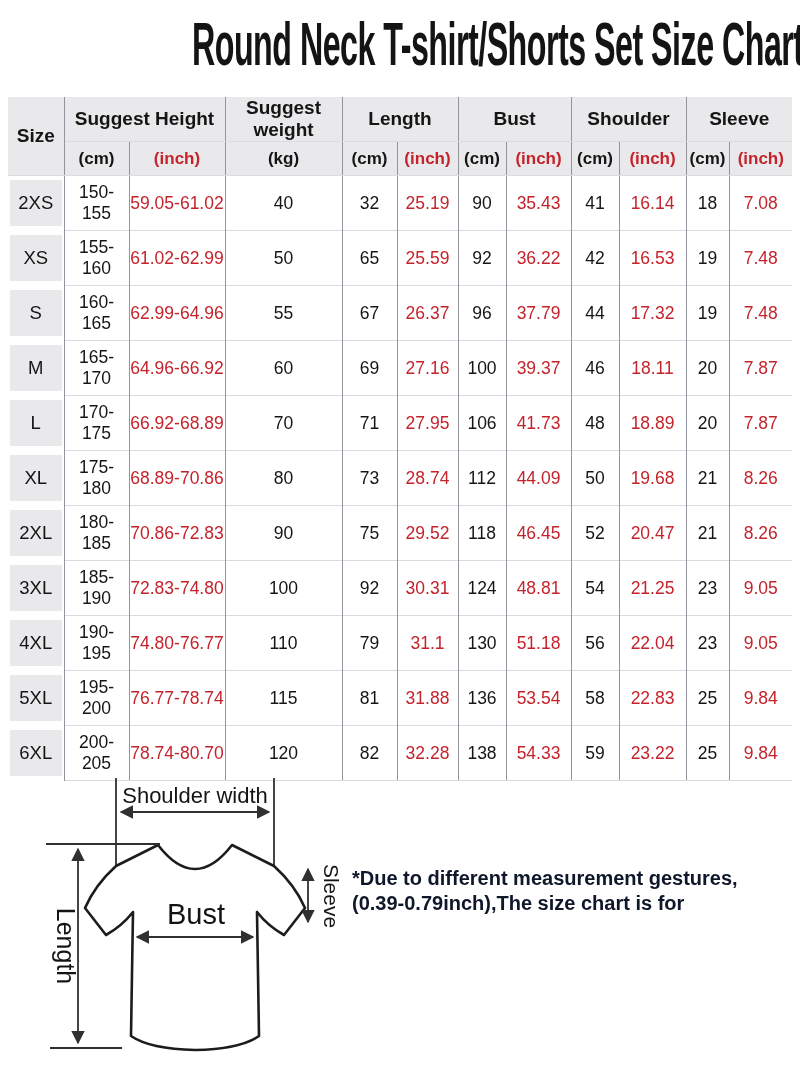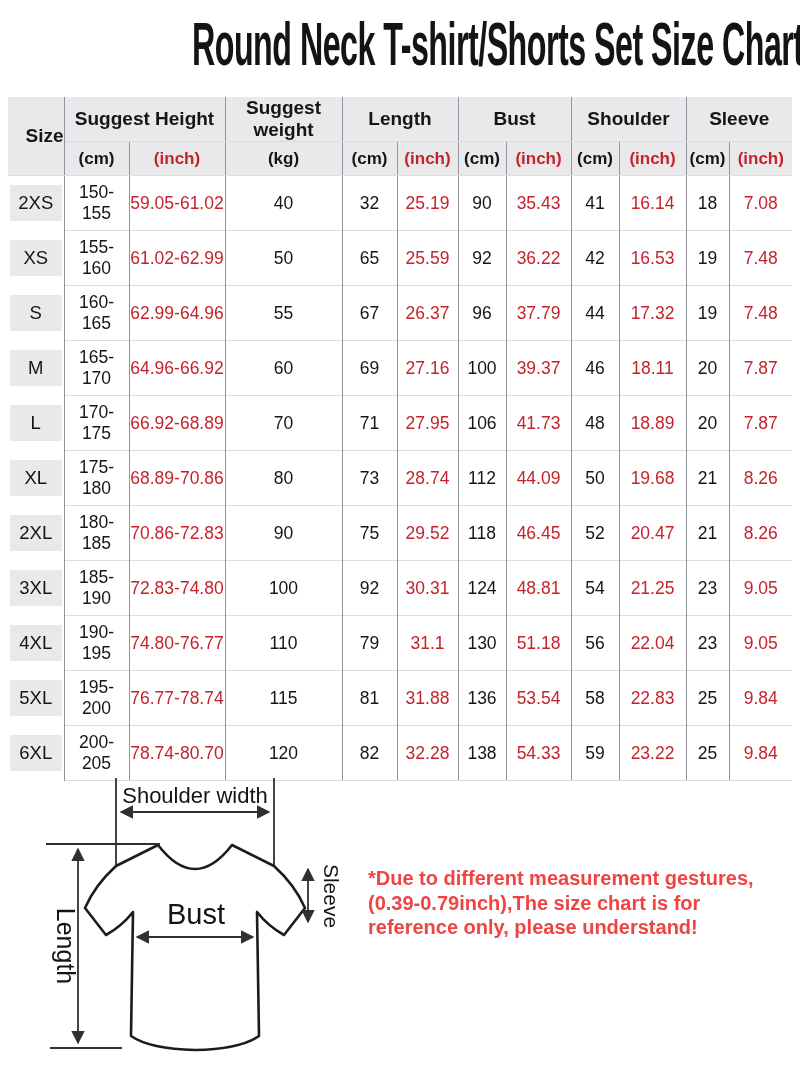--- a/index.html
+++ b/index.html
@@ -22,34 +22,34 @@
   table.size-table{
     position:absolute;left:8px;top:97px;width:784px;
     border-collapse:collapse;table-layout:fixed;text-align:center;
   }
   th,td{padding:0;}
   thead th{background:var(--header-bg);font-weight:600;border-right:1px solid var(--bdark);}
   thead th.nobr{border-right:none;}
   tr.grp th{height:37px;font-size:19px;}
   tr.unit th{height:33px;font-size:17px;font-weight:700;border-bottom:1px solid var(--blight);}
   tr.grp th:not(.size-h){border-bottom:1px solid var(--blight);}
-  th.size-h{font-size:18px;border-bottom:1px solid var(--blight);text-align:right;}
+  th.size-h{font-size:18px;border-bottom:1px solid var(--blight);}
   .red{color:var(--red);margin-top:48px;}
   tbody td{height:54px;font-size:17.5px;border-right:1px solid var(--bdark);background:#fff;}
   tbody td.lastcol{border-right:none;}
   tbody tr:not(:first-child) td:not(.size-cell){border-top:1px solid var(--blight);}
   tbody tr:last-child td:not(.size-cell){border-bottom:1px solid var(--blight);}
   td.size-cell{background:#fff;}
   .size-block{
     display:flex;align-items:center;justify-content:center;
-    height:36px;margin:4px 2px;background:var(--header-bg);font-size:18.5px;
+    height:46px;margin:4px 2px;background:var(--header-bg);font-size:18.5px;
   }
   .note{
-    position:absolute;left:368px;top:866px;width:410px;
-    font-size:20px;line-height:24.5px;font-weight:600;color:#ef4444;
+    position:absolute;left:352px;top:866px;width:410px;
+    font-size:20px;line-height:24.5px;font-weight:600;color:#0f172a;
   }
   svg.diagram{position:absolute;left:0;top:760px;}
   svg.diagram text{fill:#141414;font-family:"Liberation Sans",sans-serif;font-weight:500;}
   .mline{stroke:#303030;stroke-width:1.8;fill:none;}
   .shirt{stroke:#1c1c1c;stroke-width:2.6;fill:#fff;stroke-linejoin:round;}
 </style>
 </head>
 <body>
 
 <div class="page">
@@ -297,16 +297,15 @@
     <text x="196" y="164" text-anchor="middle" font-size="29">Bust</text>
     <line class="mline" x1="137" y1="177" x2="253" y2="177" marker-start="url(#arr)" marker-end="url(#arr)"></line>
 
     <line class="mline" x1="308" y1="109" x2="308" y2="162" marker-start="url(#arr)" marker-end="url(#arr)"></line>
     <text x="324" y="136" text-anchor="middle" font-size="21" transform="rotate(90 324 136)">Sleeve</text>
   </svg>
 
   <div class="note">
     <div>*Due to different measurement gestures,</div>
     <div>(0.39-0.79inch),The size chart is for</div>
-    <div>reference only, please understand!</div>
   </div>
 
 </div>
 
 </body></html>

